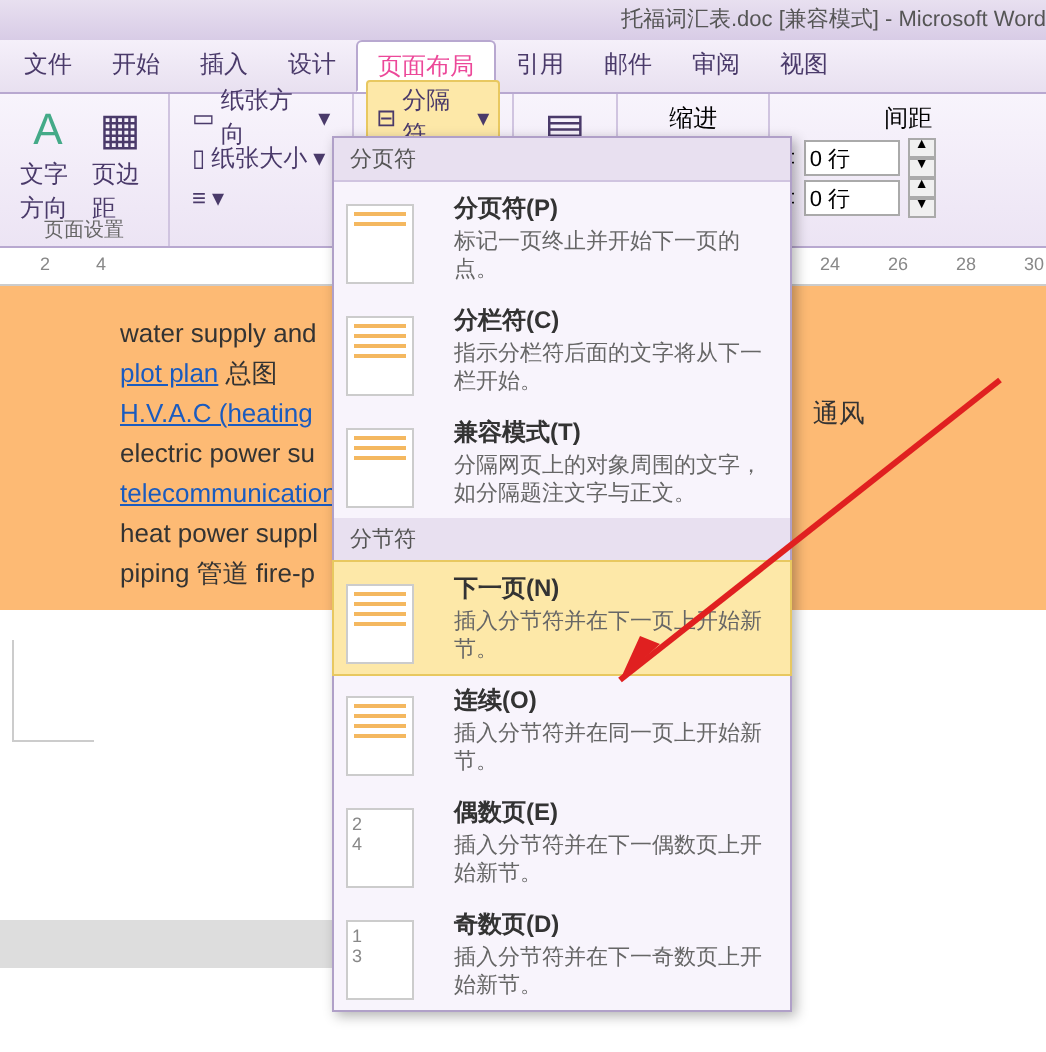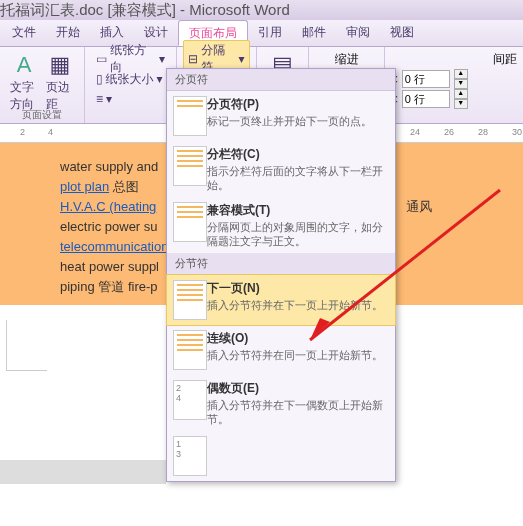--- a/index.html
+++ b/index.html
@@ -1,16 +1,16 @@
 <!DOCTYPE html>
 <html><head>
 <meta charset="utf-8">
 <style>
 body{margin:0;font-family:"Microsoft YaHei",sans-serif;font-size:12px;background:#fff;width:523px;height:526px;overflow:hidden;position:relative}
-.title{background:linear-gradient(#e8e0f0,#d8cce6);height:20px;line-height:20px;text-align:left;color:#555;font-size:15px;overflow:hidden}
+.title{background:linear-gradient(#e8e0f0,#d8cce6);height:20px;line-height:20px;text-align:right;color:#555;font-size:11px;overflow:hidden}
 .tabs{background:linear-gradient(#f5f0fa,#e8e0f0);border-bottom:1px solid #b8a8d0;height:26px;display:flex;padding-left:2px}
 .tab{padding:4px 10px;color:#4a3a6a;cursor:pointer}
 .tab.active{background:#fff;border:1px solid #b8a8d0;border-bottom:1px solid #fff;border-radius:3px 3px 0 0;color:#ec4899}
 .ribbon{background:linear-gradient(#f8f4fc,#ece4f4);height:76px;border-bottom:1px solid #b8a8d0;display:flex;position:relative}
 .grp{border-right:1px solid #d0c4e0;padding:2px 6px;display:flex;flex-direction:column;position:relative}
 .glabel{position:absolute;bottom:1px;left:0;right:0;text-align:center;font-size:10px;color:#666}
 .bigbtn{display:flex;flex-direction:column;align-items:center;padding:2px 4px;color:#4a3a6a}
 .bigicon{width:28px;height:28px;display:flex;align-items:center;justify-content:center;font-size:22px}
 .row{display:flex;align-items:center;gap:3px;height:20px}
 .smbtn{display:flex;align-items:center;gap:3px;padding:1px 4px;color:#4a3a6a;border:1px solid transparent;border-radius:2px}
@@ -18,21 +18,21 @@
 .spin{display:flex;align-items:center;gap:4px}
 .spin input{width:42px;height:16px;font-size:11px;border:1px solid #aaa;padding:0 2px}
 .spinbtns{display:flex;flex-direction:column}
 .spinbtns div{width:12px;height:8px;border:1px solid #aaa;background:#f0f0f0;font-size:7px;text-align:center;line-height:6px}
 .ruler{height:18px;background:#fff;border-bottom:1px solid #ccc;position:relative;color:#888;font-size:9px}
 .ruler span{position:absolute;top:3px}
 .doc{background:#fdba74;padding:14px 8px 8px 60px;line-height:20px;font-size:13px;color:#333}
 .doc a{color:#1a5bbf;text-decoration:underline}
 .menu{position:absolute;left:166px;top:68px;width:228px;background:#f8f4fc;border:1px solid #b0a0c8;box-shadow:2px 2px 6px rgba(0,0,0,.3);z-index:10}
 .mhdr{background:#e8e0f0;padding:3px 8px;font-size:11px;color:#555;border-bottom:1px solid #d0c4e0}
-.mitem{display:flex;align-items:flex-start;padding:5px 8px 5px 6px;gap:0}
+.mitem{display:flex;align-items:flex-end;padding:5px 8px 5px 6px;gap:20px}
 .mitem.hl{background:#fde8a8;border:1px solid #e8c860;margin:-1px}
 .micon{width:32px;height:38px;flex-shrink:0;border:1px solid #ccc;background:#fff;position:relative;overflow:hidden}
 .micon .lines div{height:2px;background:#f4b860;margin:3px 3px}
 .mtxt{flex:1}
 .mtitle{font-weight:bold;color:#333;margin-bottom:1px}
 .mdesc{font-size:11px;color:#666;line-height:14px}
 .arrow{position:absolute;z-index:20;pointer-events:none}
 .corner{position:absolute;left:6px;top:320px;width:40px;height:50px;border:1px solid #ccc;border-right:none;border-top:none}
 .gray{position:absolute;left:0;top:460px;width:166px;height:24px;background:#ddd}
 svg{display:block}
@@ -121,21 +121,21 @@
         <span>缩进</span>
       </div>
   <div class="row">
         <span>┤</span>
       </div>
   <div class="row">
         <span>├</span>
       </div>
  </div>
  <div class="grp" style="width:140px;border-right:none">
-  <div class="row" style="justify-content:flex-end">
+  <div class="row" style="justify-content:center">
         <span>间距</span>
       </div>
   <div class="row spin">
         <span>‡</span>
         <input value="0 行" style="">
         <div class="spinbtns">
           <div>▲</div>
           <div>▼</div>
         </div>
       </div>
@@ -248,19 +248,23 @@
       </div>
   <div class="mtxt">
         <div class="mtitle">偶数页(E)</div>
         <div class="mdesc">插入分节符并在下一偶数页上开始新节。</div>
       </div>
  </div>
  <div class="mitem">
   <div class="micon">
         <div style="font-size:9px;padding:2px;color:#888">1<br>3</div>
       </div>
+  <div class="mtxt">
+        <div class="mtitle">奇数页(D)</div>
+        <div class="mdesc">插入分节符并在下一奇数页上开始新节。</div>
+      </div>
  </div>
 </div>
 
 <svg class="arrow" style="left:290px;top:180px" width="220" height="180">
  <line x1="210" y1="10" x2="20" y2="160" stroke="#e02020" stroke-width="3"></line>
  <polygon points="20,160 40,142 30,138" fill="#e02020"></polygon>
 </svg>
 
 </body></html>

